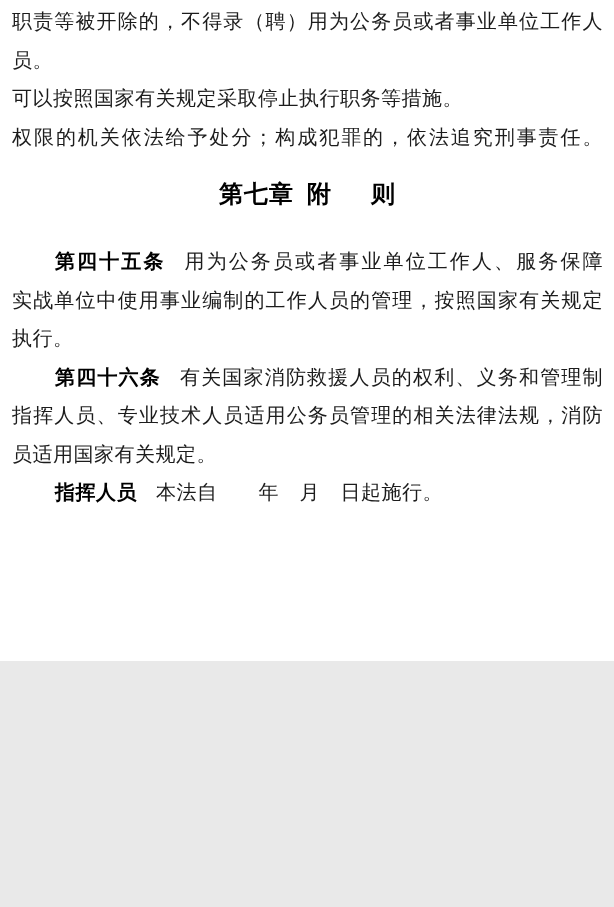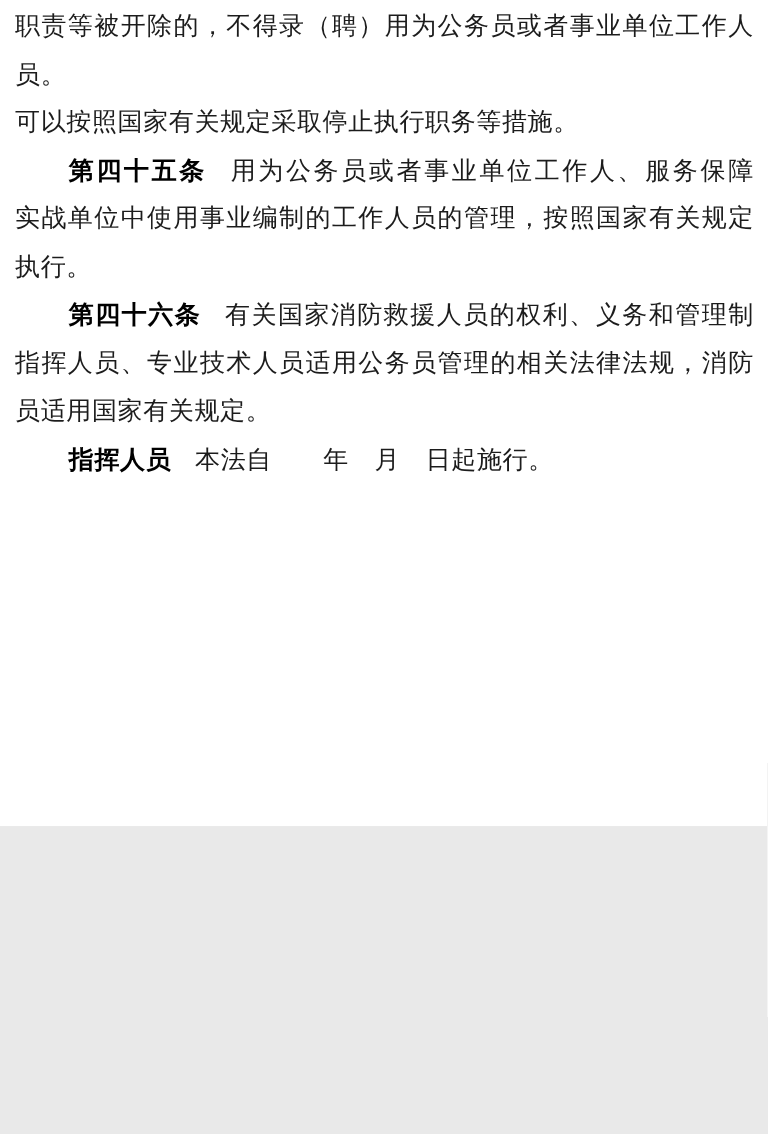--- a/index.html
+++ b/index.html
@@ -62,21 +62,23 @@
 <body>
 
 <div class="page">
   <div class="text-area">
 
     <div class="line full">职责等被开除的，不得录（聘）用为公务员或者事业单位工作人</div>
     <div class="line">员。</div>
 
     <div class="line">可以按照国家有关规定采取停止执行职务等措施。</div>
 
+    <div class="line full">权限的机关依法给予处分；构成犯罪的，依法追究刑事责任。</div>
 
+    <div class="heading"><span>第七章</span><span class="h-gap1">附</span><span class="h-gap2">则</span></div>
 
     <div class="line full indent"><span class="term">第四十五条</span><span>用为公务员或者事业单位工作人、服务保障</span></div>
     <div class="line full">实战单位中使用事业编制的工作人员的管理，按照国家有关规定</div>
     <div class="line">执行。</div>
 
     <div class="line full indent"><span class="term">第四十六条</span><span>有关国家消防救援人员的权利、义务和管理制</span></div>
     <div class="line full">指挥人员、专业技术人员适用公务员管理的相关法律法规，消防</div>
     <div class="line">员适用国家有关规定。</div>
 
     <div class="line indent"><span class="term">指挥人员</span><span>本法自　　年　月　日起施行。</span></div>

